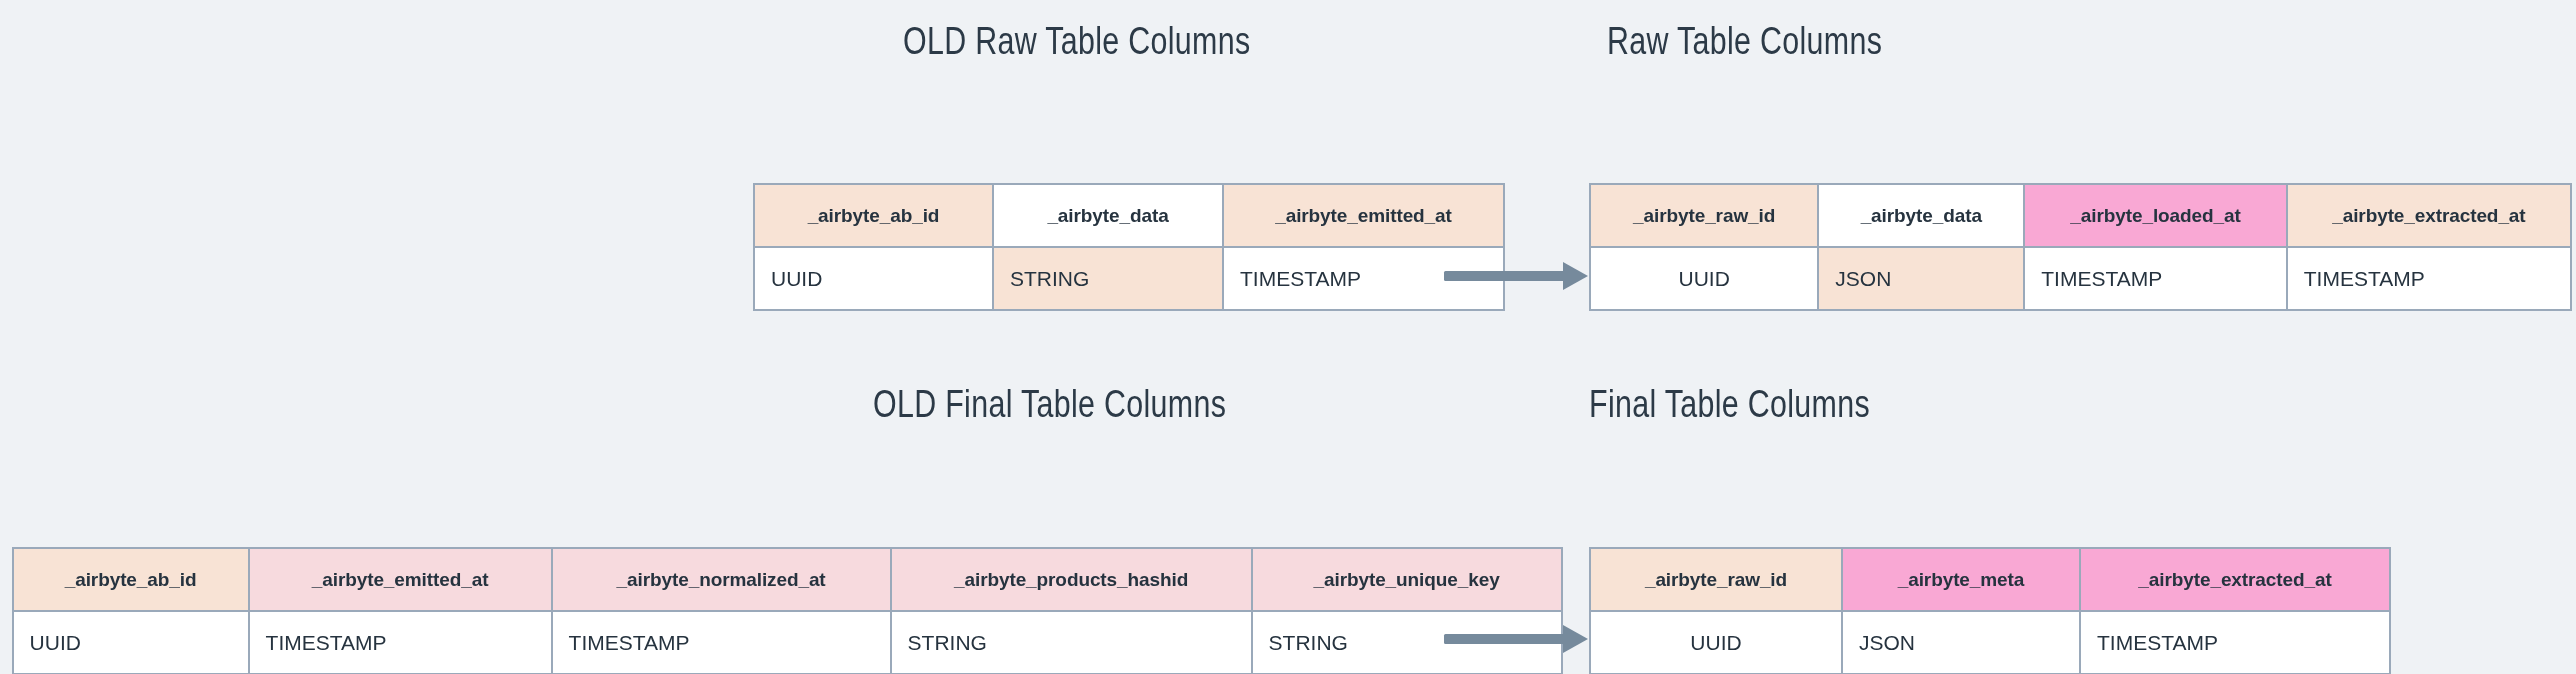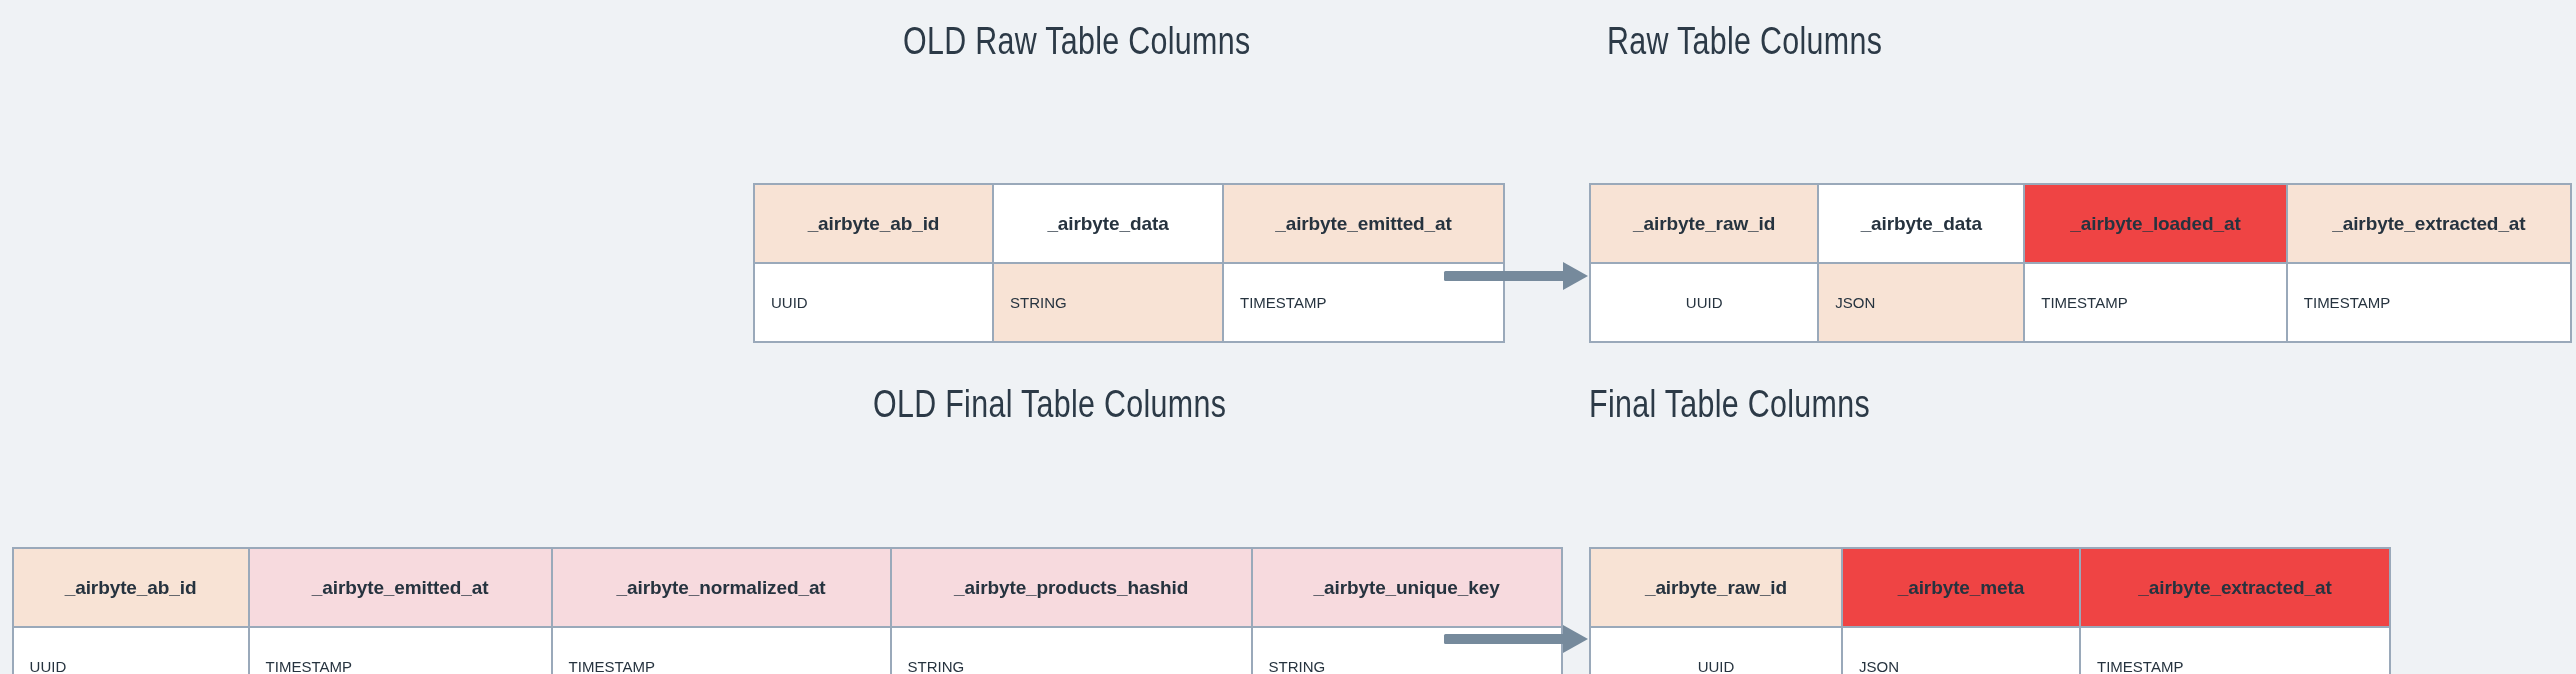--- a/index.html
+++ b/index.html
@@ -38,48 +38,48 @@
 
   
   .tbl {
     position: absolute;
     border-collapse: collapse;
     background: #ffffff;
     table-layout: fixed;
   }
   .tbl td {
     border: 2.2px solid #9aa9ba;
-    padding: 16px 16px;
+    padding: 8px 16px;
     white-space: nowrap;
     color: #26333f;
     font-family: "Liberation Sans", "DejaVu Sans", sans-serif;
   }
   .tbl tr.hdr td {
     height: 45px;
     font-size: 19px;
     font-weight: bold;
     text-align: center;
     vertical-align: middle;
     letter-spacing: -0.1px;
   }
   .tbl tr.typ td {
     height: 45px;
-    font-size: 15px;
+    font-size: 21px;
     font-weight: 400;
     text-align: left;
     vertical-align: middle;
   }
   .tbl tr.typ td.ctr {
     text-align: center;
   }
 
   
   .fill-peach { background: #f8e3d5; }
   .fill-pink  { background: #f7dade; }
-  .fill-mint  { background: #ef4444; }
+  .fill-mint  { background: #f9a8d4; }
   .fill-white { background: #ffffff; }
 
   
   .arrow {
     position: absolute;
     height: 0;
     display: block;
   }
   .arrow .shaft {
     position: absolute;

